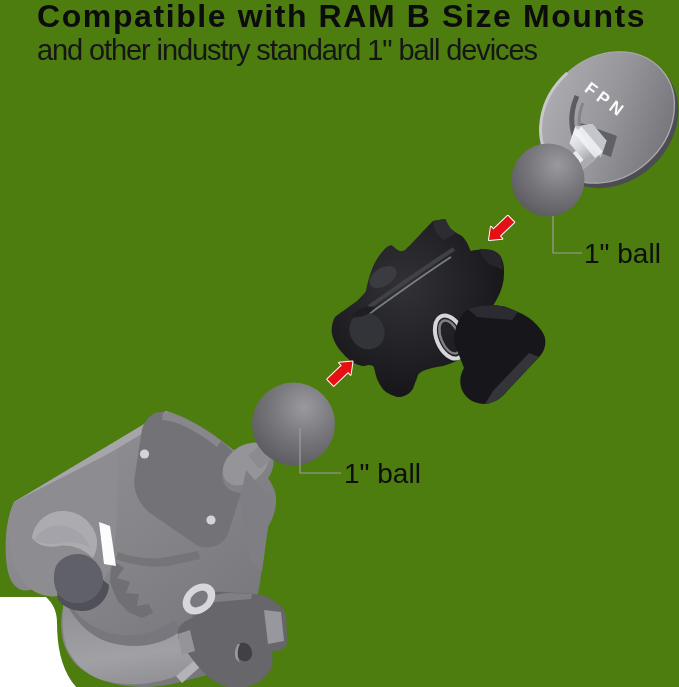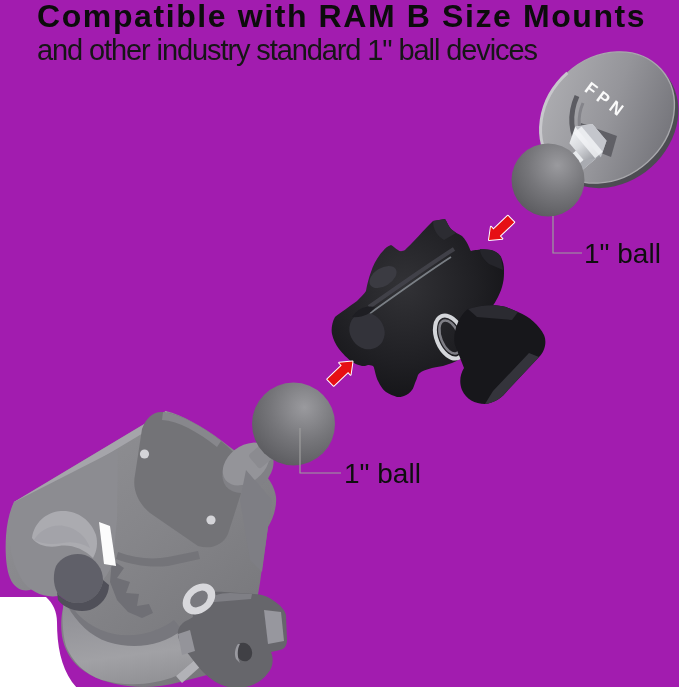--- a/index.html
+++ b/index.html
@@ -1,16 +1,16 @@
 <!DOCTYPE html>
 <html><head>
 <meta charset="utf-8">
 <style>
   html,body{margin:0;padding:0;background:#fff;}
-  .page{position:relative;width:679px;height:687px;overflow:hidden;background:#a21caf;
+  .page{position:relative;width:679px;height:687px;overflow:hidden;background:#4d7c0f;
         font-family:"Liberation Sans", sans-serif;}
 </style>
 </head>
 <body>
 <div class="page">
   <svg width="679" height="687" viewBox="0 0 679 687" style="position:absolute;left:0;top:0">
     <defs>
       <linearGradient id="discFace" x1="0.2" y1="0" x2="0.85" y2="1">
         <stop offset="0" stop-color="#aeaeb2"></stop>
         <stop offset="0.5" stop-color="#95959a"></stop>

